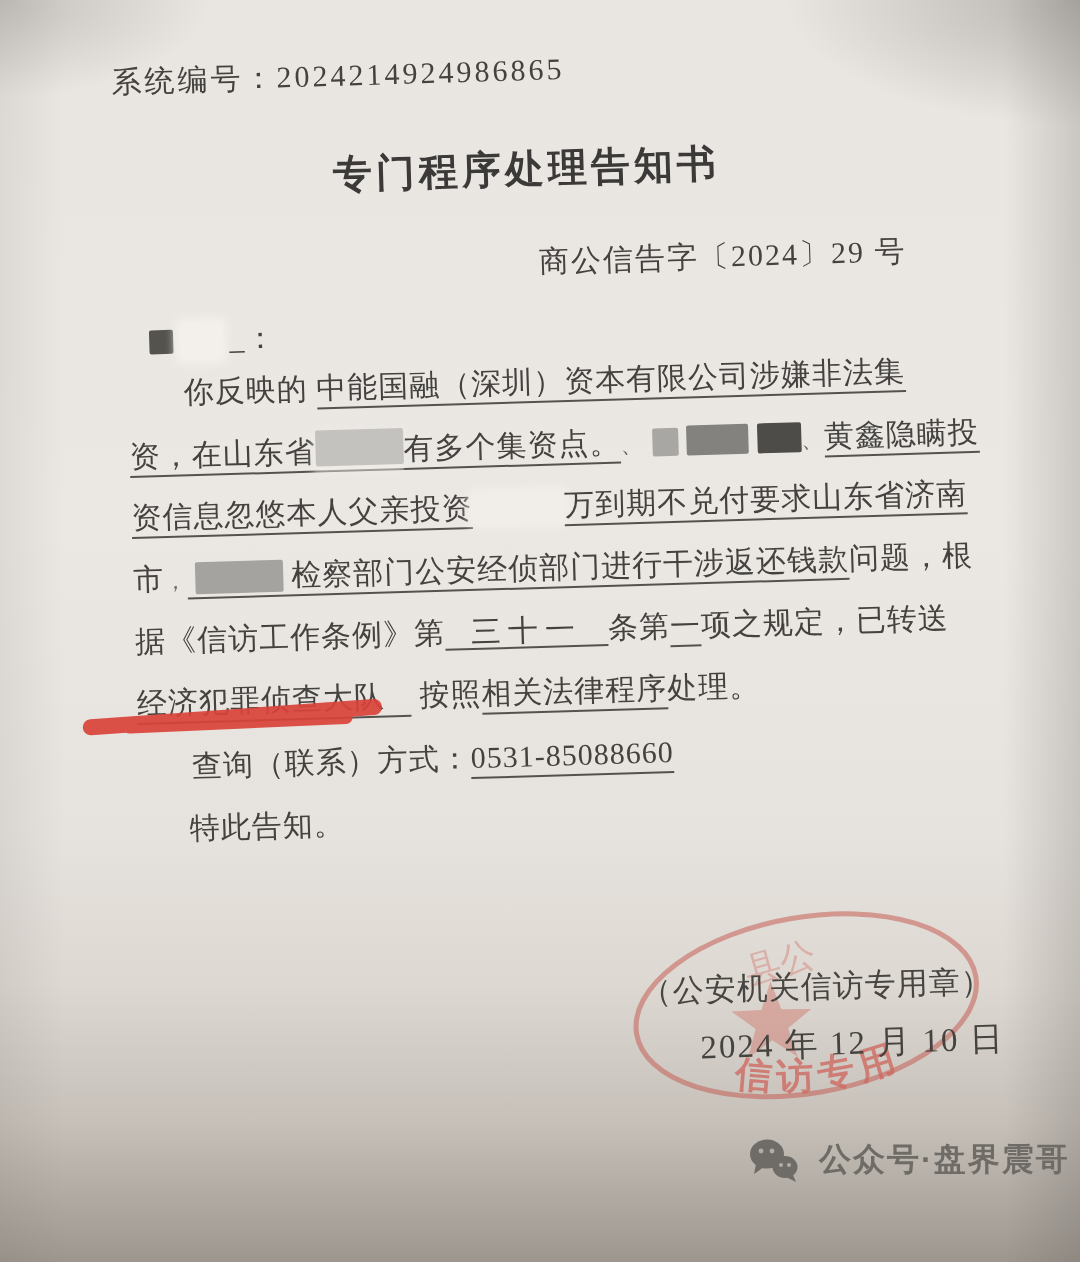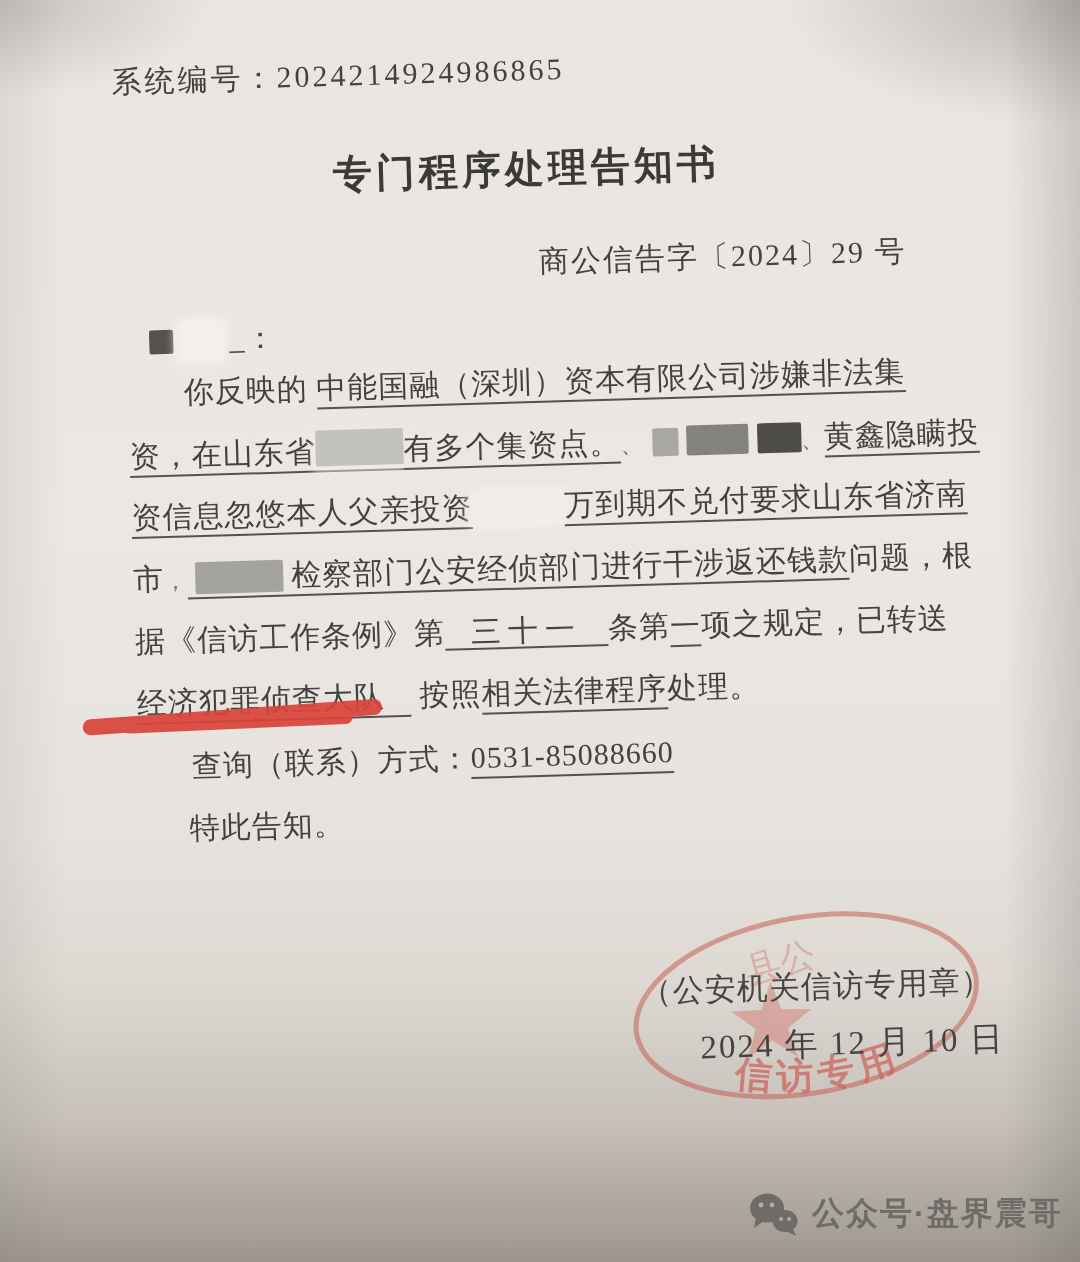--- a/index.html
+++ b/index.html
@@ -42,21 +42,21 @@
   .fill{padding:0 26px;letter-spacing:7px;}
   .contact{left:188px;top:736px;}
   .closing{left:184px;top:798px;}
   .marker{position:absolute;left:80px;top:700px;width:300px;height:16px;background:#d9433a;
           border-radius:10px;transform:rotate(-2.4deg);opacity:0.92;}
   .marker:after{content:"";position:absolute;left:40px;top:6px;width:230px;height:14px;
           background:#d9433a;border-radius:10px;transform:rotate(1.6deg);}
   .stamp{position:absolute;left:590px;top:898px;width:410px;height:235px;}
   .sealLabel{left:630px;top:974px;font-size:31px;letter-spacing:1px;color:#474541;}
   .dateLine{left:688px;top:1030px;font-size:33px;letter-spacing:2px;color:#45433f;}
-  .watermark{position:absolute;left:748px;top:1192px;display:flex;align-items:center;gap:12px;
+  .watermark{position:absolute;left:748px;top:1138px;display:flex;align-items:center;gap:19px;
              font-family:"Liberation Sans","DejaVu Sans",sans-serif;font-weight:bold;
              font-size:32px;color:#6f6c67;letter-spacing:2px;}
 </style>
 </head>
 <body>
 
 <div class="photo">
   <div class="doc">
 
     <div class="line sys">

